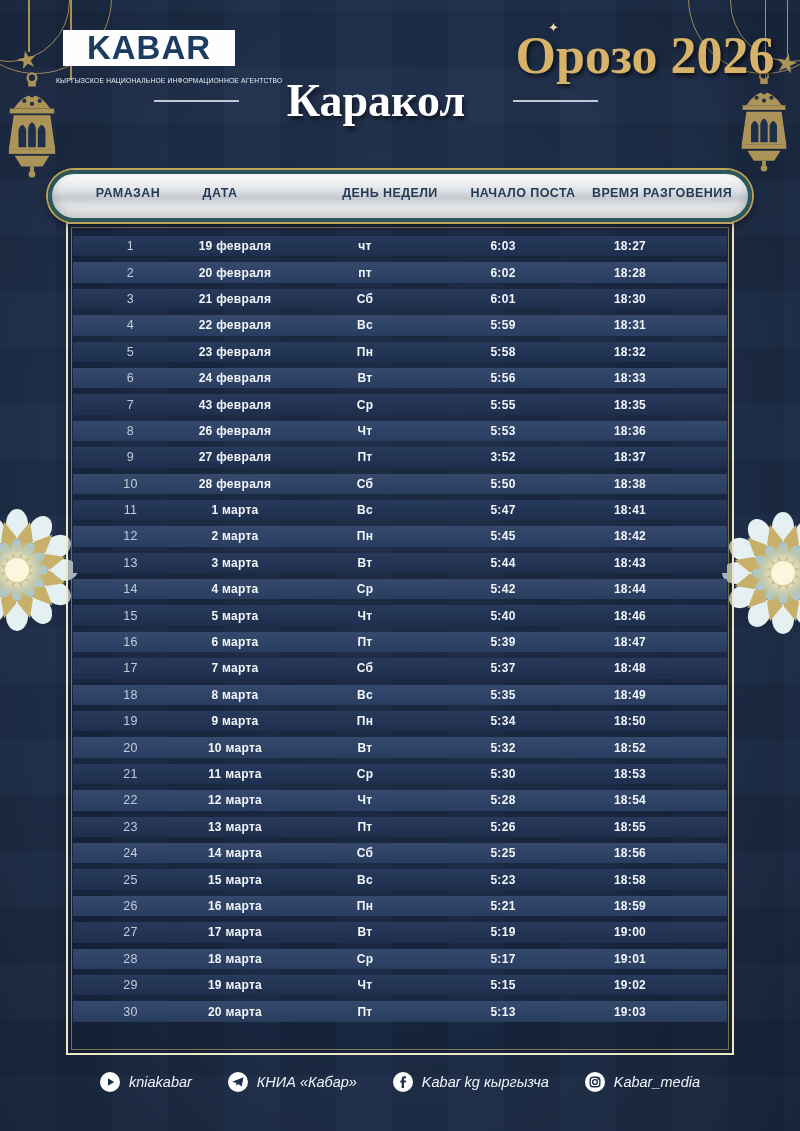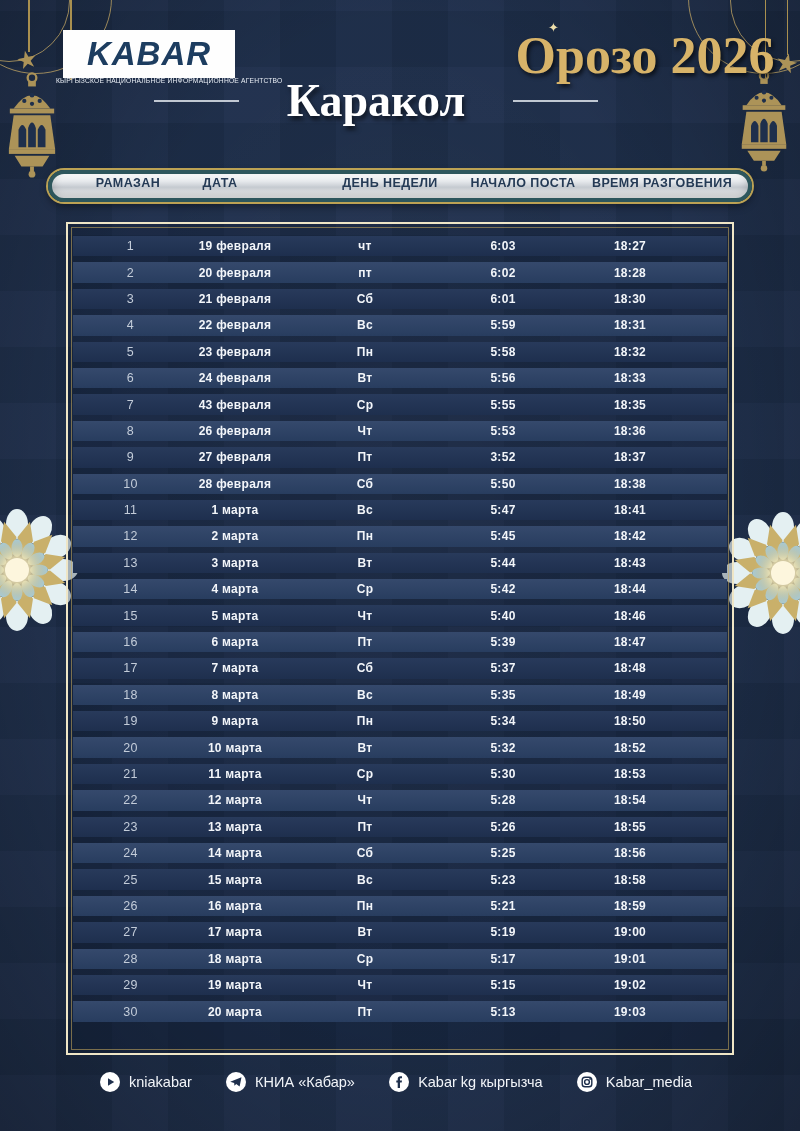--- a/index.html
+++ b/index.html
@@ -21,36 +21,36 @@
   .arc.tl2{left:-40px;top:-78px;width:150px;height:150px;}
   .arc.tr1{right:-52px;top:-60px;width:120px;height:120px;}
   .arc.tr2{right:-40px;top:-78px;width:150px;height:150px;}
   
   .hang{position:absolute;z-index:1;}
   .cord{position:absolute;width:1.5px;background:#a9904f;top:0;}
   .star{position:absolute;color:#ac9358;line-height:1;}
   
   .mandala{position:absolute;z-index:1;}
   
-  .logo-box{position:absolute;left:63px;top:30px;width:172px;height:48px;background:#fefefe;
+  .logo-box{position:absolute;left:63px;top:30px;width:172px;height:36px;background:#fefefe;
     display:flex;align-items:center;justify-content:center;z-index:2;
-    font-weight:bold;font-size:33px;letter-spacing:1px;color:#1d3d60;font-style:italic;}
+    font-weight:bold;font-size:33px;letter-spacing:1px;color:#1d3d60;}
   .logo-sub{position:absolute;left:56px;top:77px;width:190px;z-index:2;
     font-size:6.7px;letter-spacing:.2px;color:#e9eef5;white-space:nowrap;}
   .event-title{position:absolute;left:510px;top:26px;width:270px;text-align:center;z-index:2;
     font-family:"Liberation Serif",serif;font-weight:bold;font-size:52px;color:#d7b369;
     text-shadow:2px 3px 4px rgba(0,0,0,.65);}
   .sparkle{position:absolute;left:548px;top:20px;z-index:2;color:#eddfab;font-size:13px;}
   .city-row{position:absolute;left:0;top:74px;width:752px;display:flex;align-items:center;
     justify-content:center;gap:48px;z-index:2;}
   .city{font-family:"Liberation Serif",serif;font-weight:bold;font-size:46px;color:#ffffff;
     text-shadow:2px 4px 4px rgba(0,0,0,.55);}
   .dash{width:85px;height:2px;background:#dde3ea;opacity:.85;}
   
-  .pill{position:absolute;left:48px;top:170px;width:704px;height:32px;box-sizing:border-box;z-index:3;
+  .pill{position:absolute;left:48px;top:170px;width:704px;height:52px;box-sizing:border-box;z-index:3;
     border-radius:26px;border:4px solid #2d565c;
     background:linear-gradient(180deg,#fbfcfc 0%,#e6e9ec 30%,#c6cbd1 55%,#dfe2e5 72%,#f1f2f3 100%);
     box-shadow:0 0 0 2px #bca254, 0 4px 8px rgba(0,0,0,.45), inset 0 -4px 8px rgba(0,0,0,.18);
     display:grid;grid-template-columns:120px 94px 166px 110px 144px;align-items:center;
     padding:0 0 6px 16px;}
   .pill span{text-align:center;font-size:12.5px;font-weight:bold;color:#243a55;letter-spacing:.4px;white-space:nowrap;}
   .pill span:nth-child(2){transform:translateX(-15px);}
   .pill span:nth-child(3){transform:translateX(25px);text-align:center;}
   .pill span:nth-child(4){transform:translateX(20px);}
   .pill span:nth-child(5){transform:translateX(32px);}
@@ -60,22 +60,22 @@
   .table-frame::before{content:"";position:absolute;inset:3px;border:1px solid rgba(205,175,95,.55);
     pointer-events:none;}
   .rows{position:absolute;left:5px;right:5px;top:12px;}
   .row{height:20.4px;margin-bottom:6px;display:grid;
     grid-template-columns:115px 94px 166px 110px 144px;align-items:center;}
   .row.odd{background:linear-gradient(180deg,#283a5b 0%,#1e2f4e 100%);}
   .row.even{background:linear-gradient(180deg,#35496c 0%,#283d5f 100%);}
   .c{text-align:center;font-size:12px;font-weight:bold;color:#f3f6fa;letter-spacing:.3px;}
   .c1{color:#c3ccd9;font-weight:normal;font-size:12.5px;}
   
-  .footer{position:absolute;left:100px;right:108px;top:1072px;display:flex;
-    justify-content:space-between;align-items:flex-start;z-index:2;}
+  .footer{position:absolute;left:100px;right:100px;top:1072px;display:flex;
+    justify-content:space-between;align-items:flex-start;z-index:2;font-style:italic;}
   .soc{display:flex;align-items:center;gap:9px;color:#f2f5f9;font-size:14.5px;}
   .soc .ic{width:20px;height:20px;flex:0 0 auto;}
 </style>
 </head>
 <body>
 
 <div class="arc tl1"></div>
 <div class="arc tl2"></div>
 <div class="arc tr1"></div>
 <div class="arc tr2"></div>

